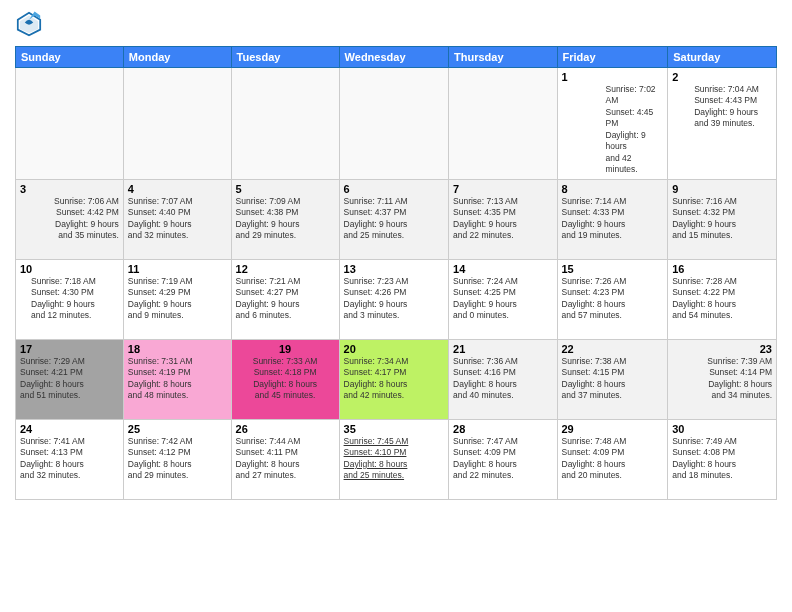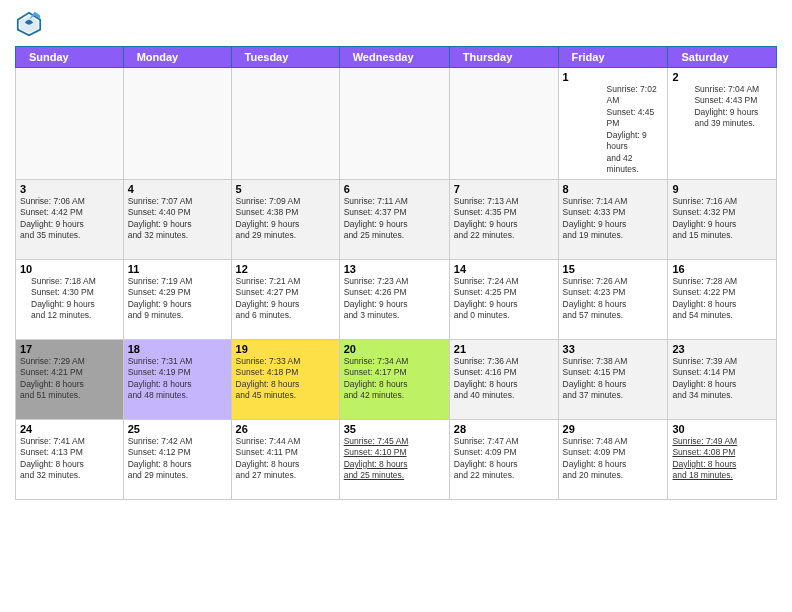--- a/index.html
+++ b/index.html
@@ -50,24 +50,24 @@
     .location {
       font-size: 14px;
       color: #555;
     }
     .calendar {
       width: 100%;
       border-collapse: collapse;
       font-size: 9.5px;
     }
     .calendar th {
-      background: #8b5cf6;
+      background: #3b82f6;
       color: #fff;
       text-align: left;
-      padding: 4px 13px;
+      padding: 4px 5px;
       font-size: 11px;
       font-weight: bold;
       border: 1px solid #1a6faf;
     }
     .calendar td {
       border: 1px solid #ccc;
       vertical-align: top;
       padding: 3px 4px;
       width: 113px;
       height: 80px;
@@ -148,21 +148,21 @@
             <span class="day-num">2</span>
             <div class="day-info" style="white-space: pre-line; margin-left: 22px;">Sunrise: 7:04 AM
 Sunset: 4:43 PM
 Daylight: 9 hours
 and 39 minutes.</div>
           </td>
         </tr>
         <tr>
           <td style="background: rgb(242, 242, 242);">
             <span class="day-num">3</span>
-            <div class="day-info" style="white-space: pre-line;">Sunrise: 7:06 AM
+            <div class="day-info" style="white-space: pre-line; text-align: right;">Sunrise: 7:06 AM
 Sunset: 4:42 PM
 Daylight: 9 hours
 and 35 minutes.</div>
           </td>
           <td style="background: rgb(242, 242, 242);">
             <span class="day-num">4</span>
             <div class="day-info" style="white-space: pre-line;">Sunrise: 7:07 AM
 Sunset: 4:40 PM
 Daylight: 9 hours
 and 32 minutes.</div>
@@ -255,28 +255,28 @@
           </td>
         </tr>
         <tr>
           <td style="background: #a3a3a3;">
             <span class="day-num">17</span>
             <div class="day-info" style="white-space: pre-line;">Sunrise: 7:29 AM
 Sunset: 4:21 PM
 Daylight: 8 hours
 and 51 minutes.</div>
           </td>
-          <td style="background: #c4b5fd;">
+          <td style="background: #f9a8d4;">
             <span class="day-num">18</span>
             <div class="day-info" style="white-space: pre-line;">Sunrise: 7:31 AM
 Sunset: 4:19 PM
 Daylight: 8 hours
 and 48 minutes.</div>
           </td>
-          <td style="background: #fde047;">
+          <td style="background: #ec4899; text-align: center;">
             <span class="day-num">19</span>
             <div class="day-info" style="white-space: pre-line;">Sunrise: 7:33 AM
 Sunset: 4:18 PM
 Daylight: 8 hours
 and 45 minutes.</div>
           </td>
           <td style="background: #bef264;">
             <span class="day-num">20</span>
             <div class="day-info" style="white-space: pre-line;">Sunrise: 7:34 AM
 Sunset: 4:17 PM
@@ -284,27 +284,27 @@
 and 42 minutes.</div>
           </td>
           <td style="background: rgb(242, 242, 242);">
             <span class="day-num">21</span>
             <div class="day-info" style="white-space: pre-line;">Sunrise: 7:36 AM
 Sunset: 4:16 PM
 Daylight: 8 hours
 and 40 minutes.</div>
           </td>
           <td style="background: rgb(242, 242, 242);">
-            <span class="day-num">33</span>
+            <span class="day-num">22</span>
             <div class="day-info" style="white-space: pre-line;">Sunrise: 7:38 AM
 Sunset: 4:15 PM
 Daylight: 8 hours
 and 37 minutes.</div>
           </td>
-          <td style="background: rgb(242, 242, 242);">
+          <td style="background: rgb(242, 242, 242); text-align: right;">
             <span class="day-num">23</span>
             <div class="day-info" style="white-space: pre-line;">Sunrise: 7:39 AM
 Sunset: 4:14 PM
 Daylight: 8 hours
 and 34 minutes.</div>
           </td>
         </tr>
         <tr>
           <td>
             <span class="day-num">24</span>
@@ -343,21 +343,21 @@
           </td>
           <td>
             <span class="day-num">29</span>
             <div class="day-info" style="white-space: pre-line;">Sunrise: 7:48 AM
 Sunset: 4:09 PM
 Daylight: 8 hours
 and 20 minutes.</div>
           </td>
           <td>
             <span class="day-num">30</span>
-            <div class="day-info" style="white-space: pre-line; text-decoration: underline;">Sunrise: 7:49 AM
+            <div class="day-info" style="white-space: pre-line;">Sunrise: 7:49 AM
 Sunset: 4:08 PM
 Daylight: 8 hours
 and 18 minutes.</div>
           </td>
         </tr>
       </tbody>
   </table>
 </div>
 
 </body></html>

